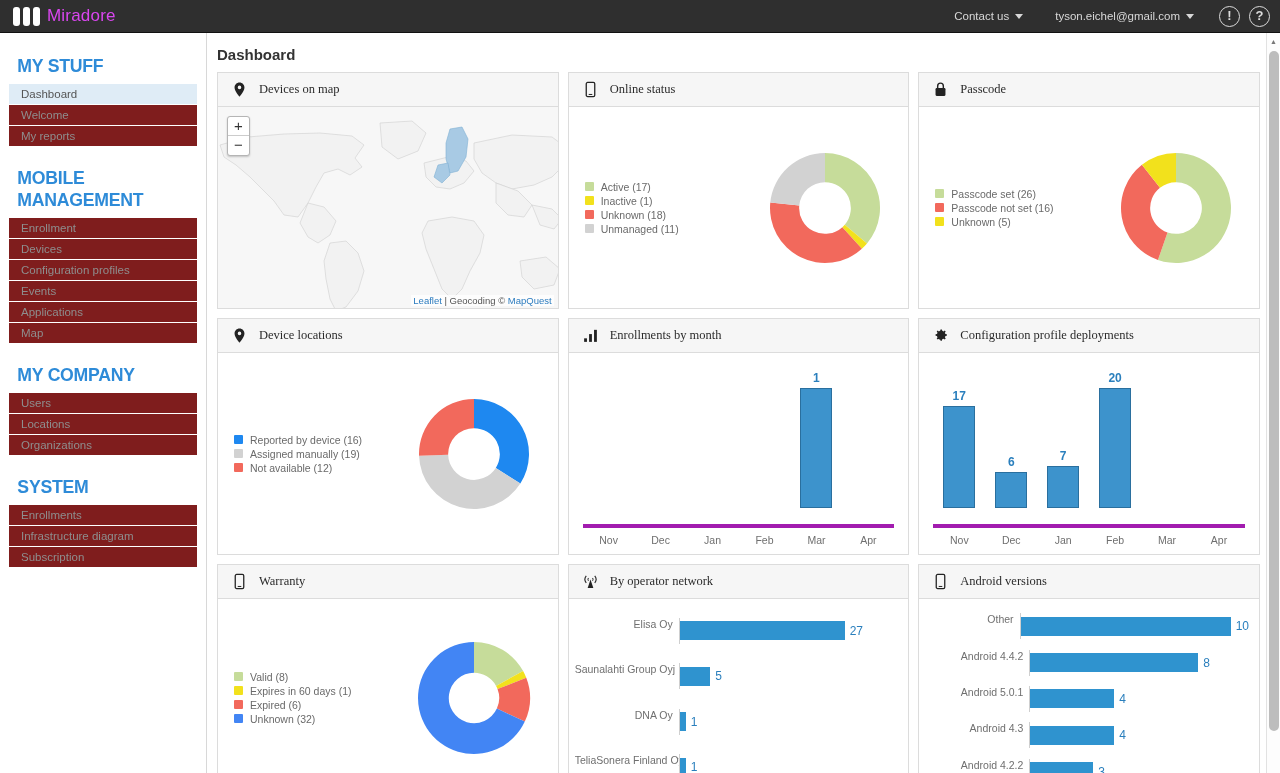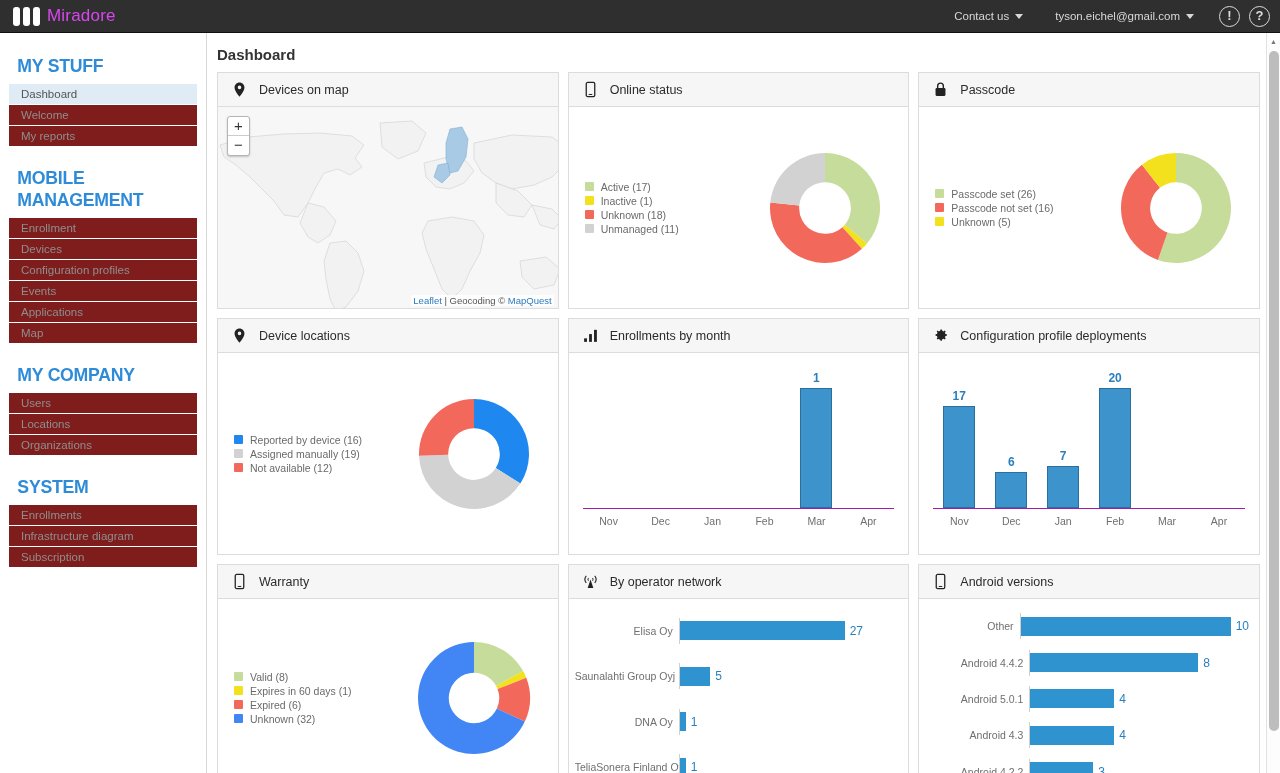--- a/index.html
+++ b/index.html
@@ -65,21 +65,21 @@
     display:grid;
     grid-template-columns: 1fr 1fr 1fr;
     gap:9px;
     padding:0 6px 0 9px;
   }
   .panel {
     border:1px solid #dcdcdc; background:#fff;
   }
   .panel-head {
     height:34px; background:#f6f6f6; border-bottom:1px solid #dcdcdc;
-    display:flex; align-items:center; padding-left:13px; gap:11px;
+    display:flex; align-items:center; padding-left:13px; gap:11px;font-family:Liberation Serif, serif;
   }
   .panel-title { font-size:12.5px; color:#2b2b2b; }
   .panel-body { height:201px; position:relative; background:#fff; }
   .panel-body.short { height:197px; }
 
   
   .icn { width:17px; height:17px; display:block; flex:none; }
 
   
   .map {
@@ -109,26 +109,26 @@
   .swatch { width:9px;height:9px; flex:none; border-radius:1px; }
   .legend-label { font-size:10.5px; color:#6a6a6a; white-space:nowrap; }
   .donut-wrap { flex:1; display:flex; align-items:center; justify-content:center; }
 
   
   .vbars { position:absolute; inset:0; padding:10px 14px 0 14px; }
   .vbars-plot { position:relative; height:145px; display:flex; align-items:flex-end; }
   .vb-col { flex:1; display:flex; flex-direction:column; align-items:center; justify-content:flex-end; height:100%; }
   .vb-val { font-size:12px; color:#2a7fbd; margin-bottom:3px; font-weight:bold; }
   .vb-rect { width:32px; background:#3d93cc; border:1px solid #2a6f9e; }
-  .vb-axis { border-top:1px solid #a21caf; display:flex; }
+  .vb-axis { border-top:4px solid #a21caf; display:flex;margin-top:16px; }
   .vb-label { flex:1; text-align:center; font-size:10.5px; color:#6f6f6f; padding-top:6px; }
 
   
   .hbars { position:absolute; inset:0; padding:9px 10px 6px 6px; display:flex; flex-direction:column; justify-content:space-around; }
-  .hb-row { display:flex; align-items:center; height:26px; }
+  .hb-row { display:flex; align-items:flex-start; height:26px; }
   .hb-label { width:104px; text-align:right; font-size:10.5px; color:#6f6f6f; padding-right:6px; white-space:nowrap; overflow:hidden; }
   .hb-track { flex:1; display:flex; align-items:center; border-left:1px solid #cfcfcf; height:100%; }
   .hb-rect { height:19px; background:#2f93cf; }
   .hb-val { font-size:12px; color:#2a7fbd; font-weight:normal; margin-left:5px; }
 
   
   .scrollbar {
     position:absolute; top:33px; right:0; width:14px; height:740px;
     background:#fdfdfd; border-left:1px solid #e2e2e2;
   }

